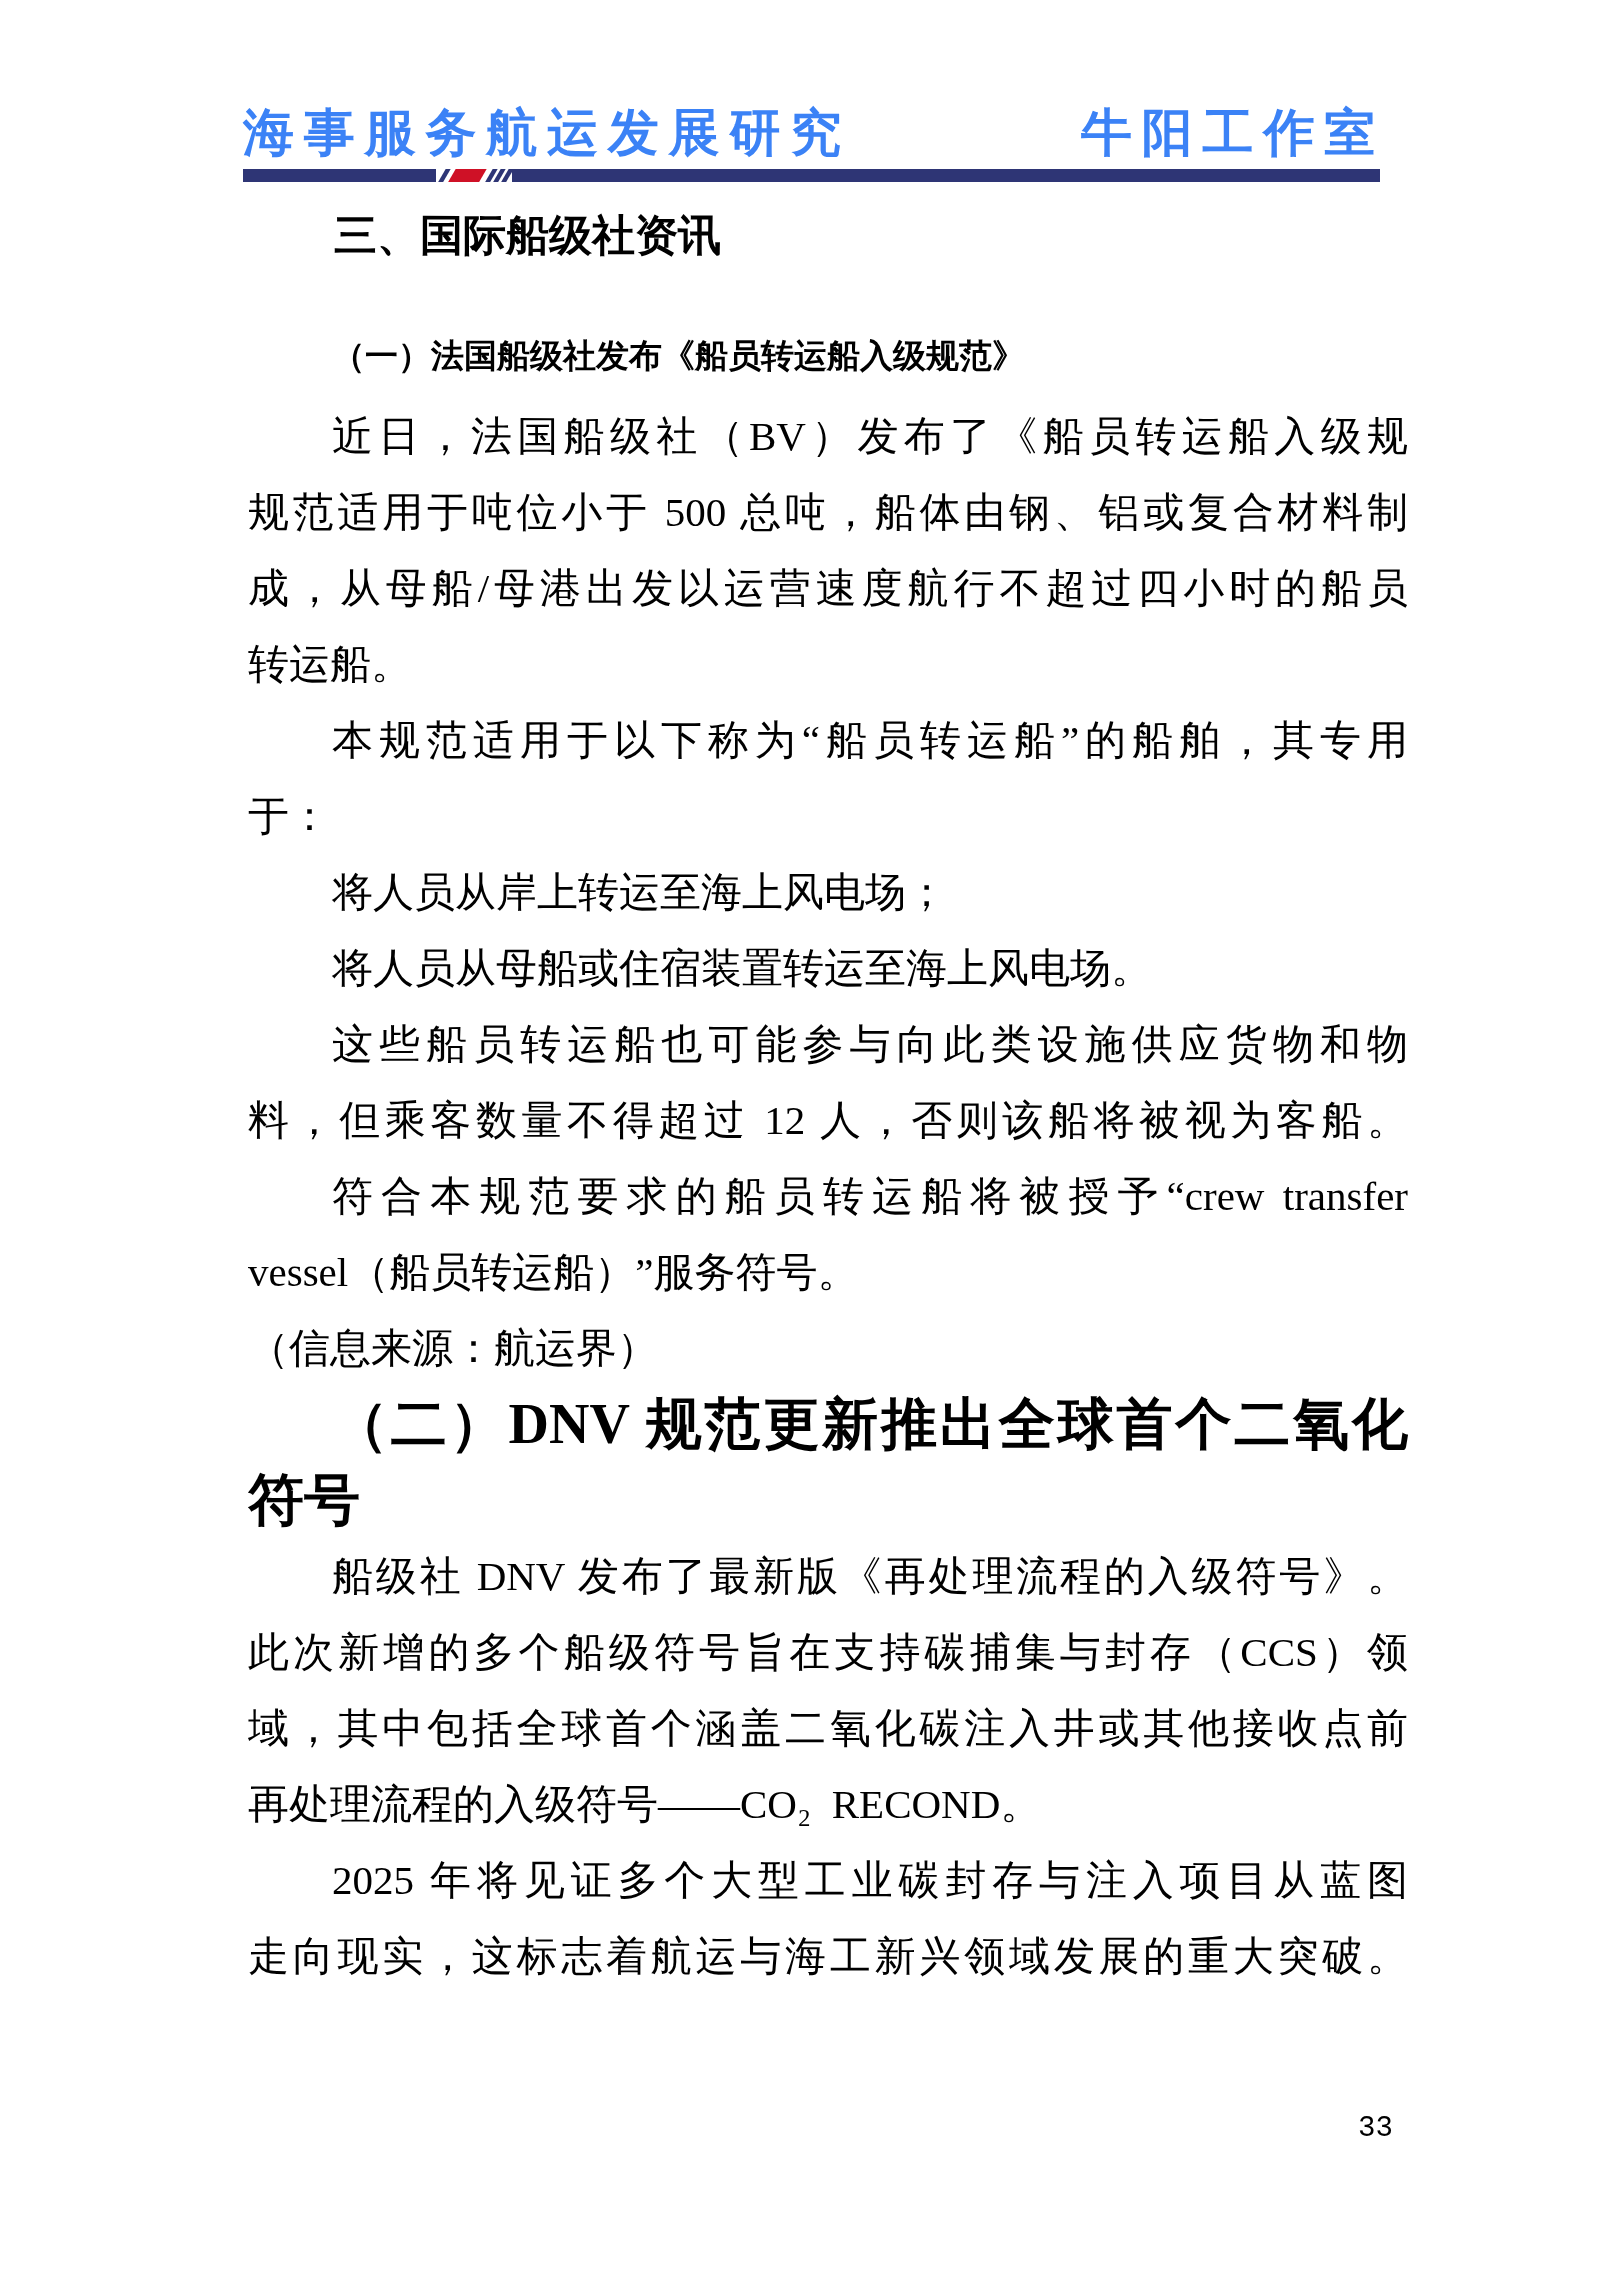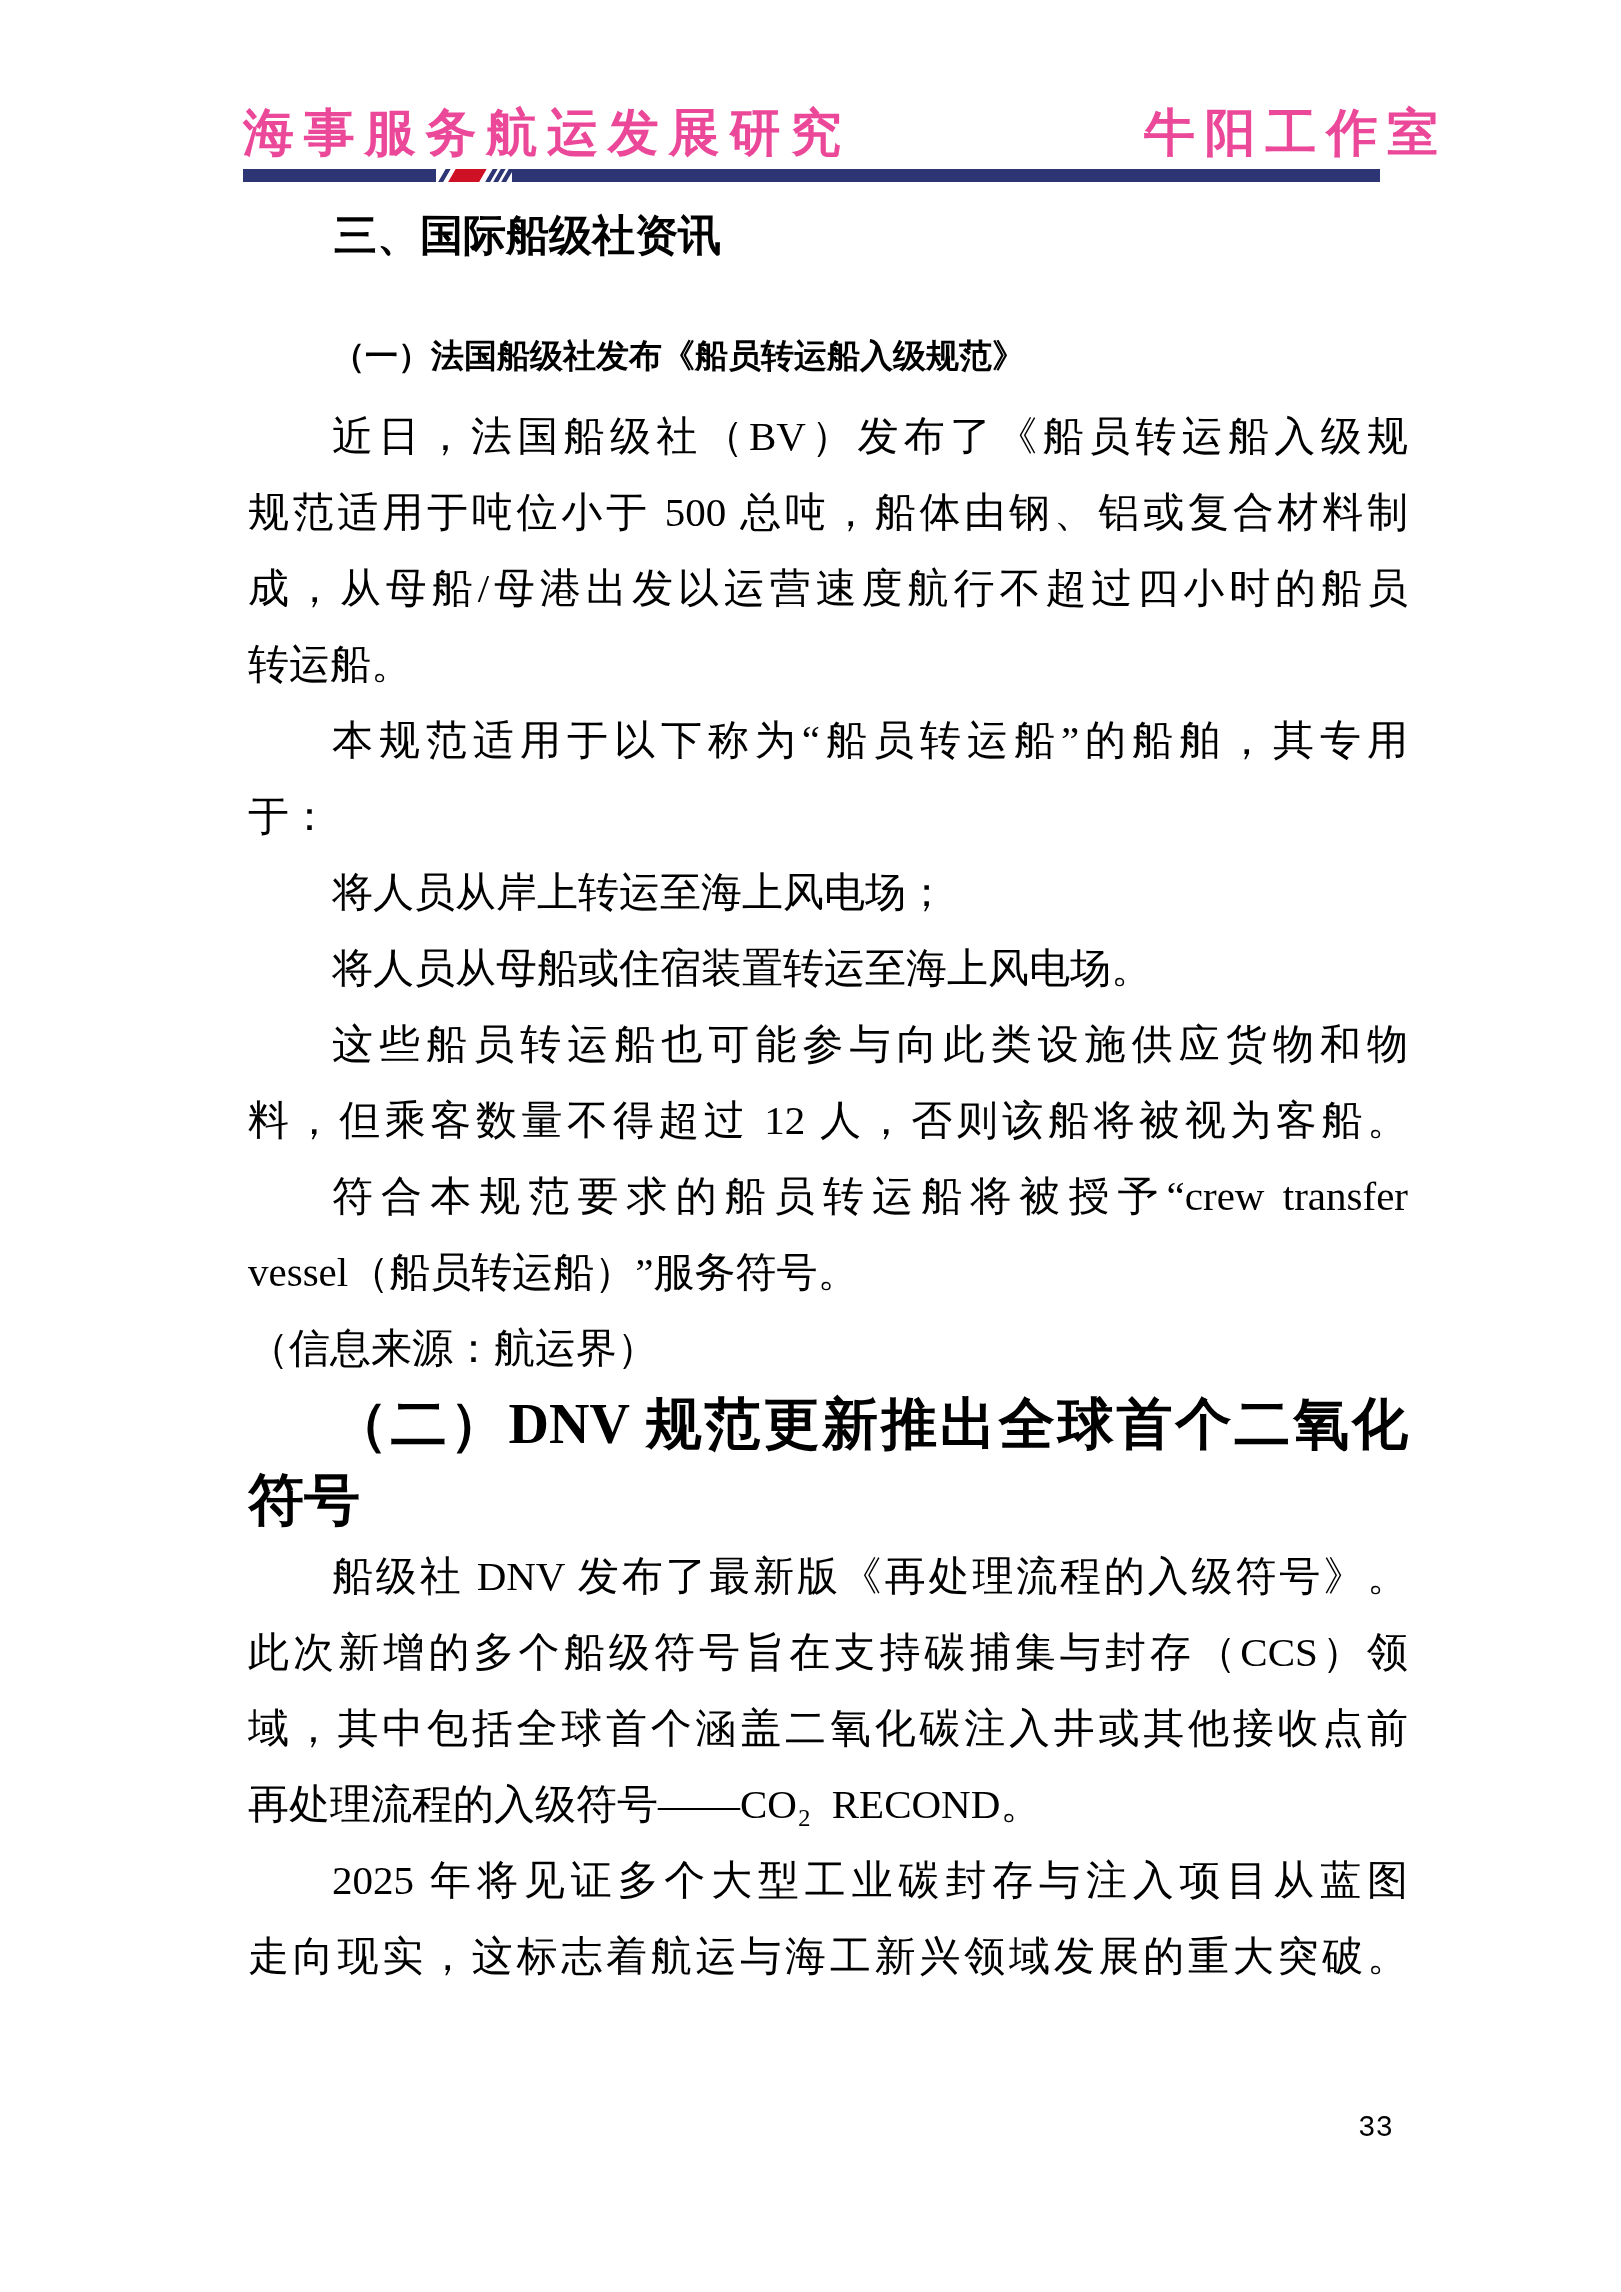--- a/index.html
+++ b/index.html
@@ -13,25 +13,25 @@
   }
   
   .hdr{
     position:absolute;
     top:102px;
     font-family:"Liberation Sans","DejaVu Sans",sans-serif;
     font-weight:bold;
     font-size:51px;
     line-height:61px;
     letter-spacing:9.8px;
-    color:#ec4899;
+    color:#3b82f6;
     white-space:nowrap;
   }
   .hdr-left{left:243px;}
-  .hdr-right{left:1144px;}
+  .hdr-right{left:1081px;}
   .rule{
     position:absolute;
     left:243px;
     top:169px;
     width:1137px;
     height:12.7px;
     background:#2e3575;
   }
   .deco{
     position:absolute;

